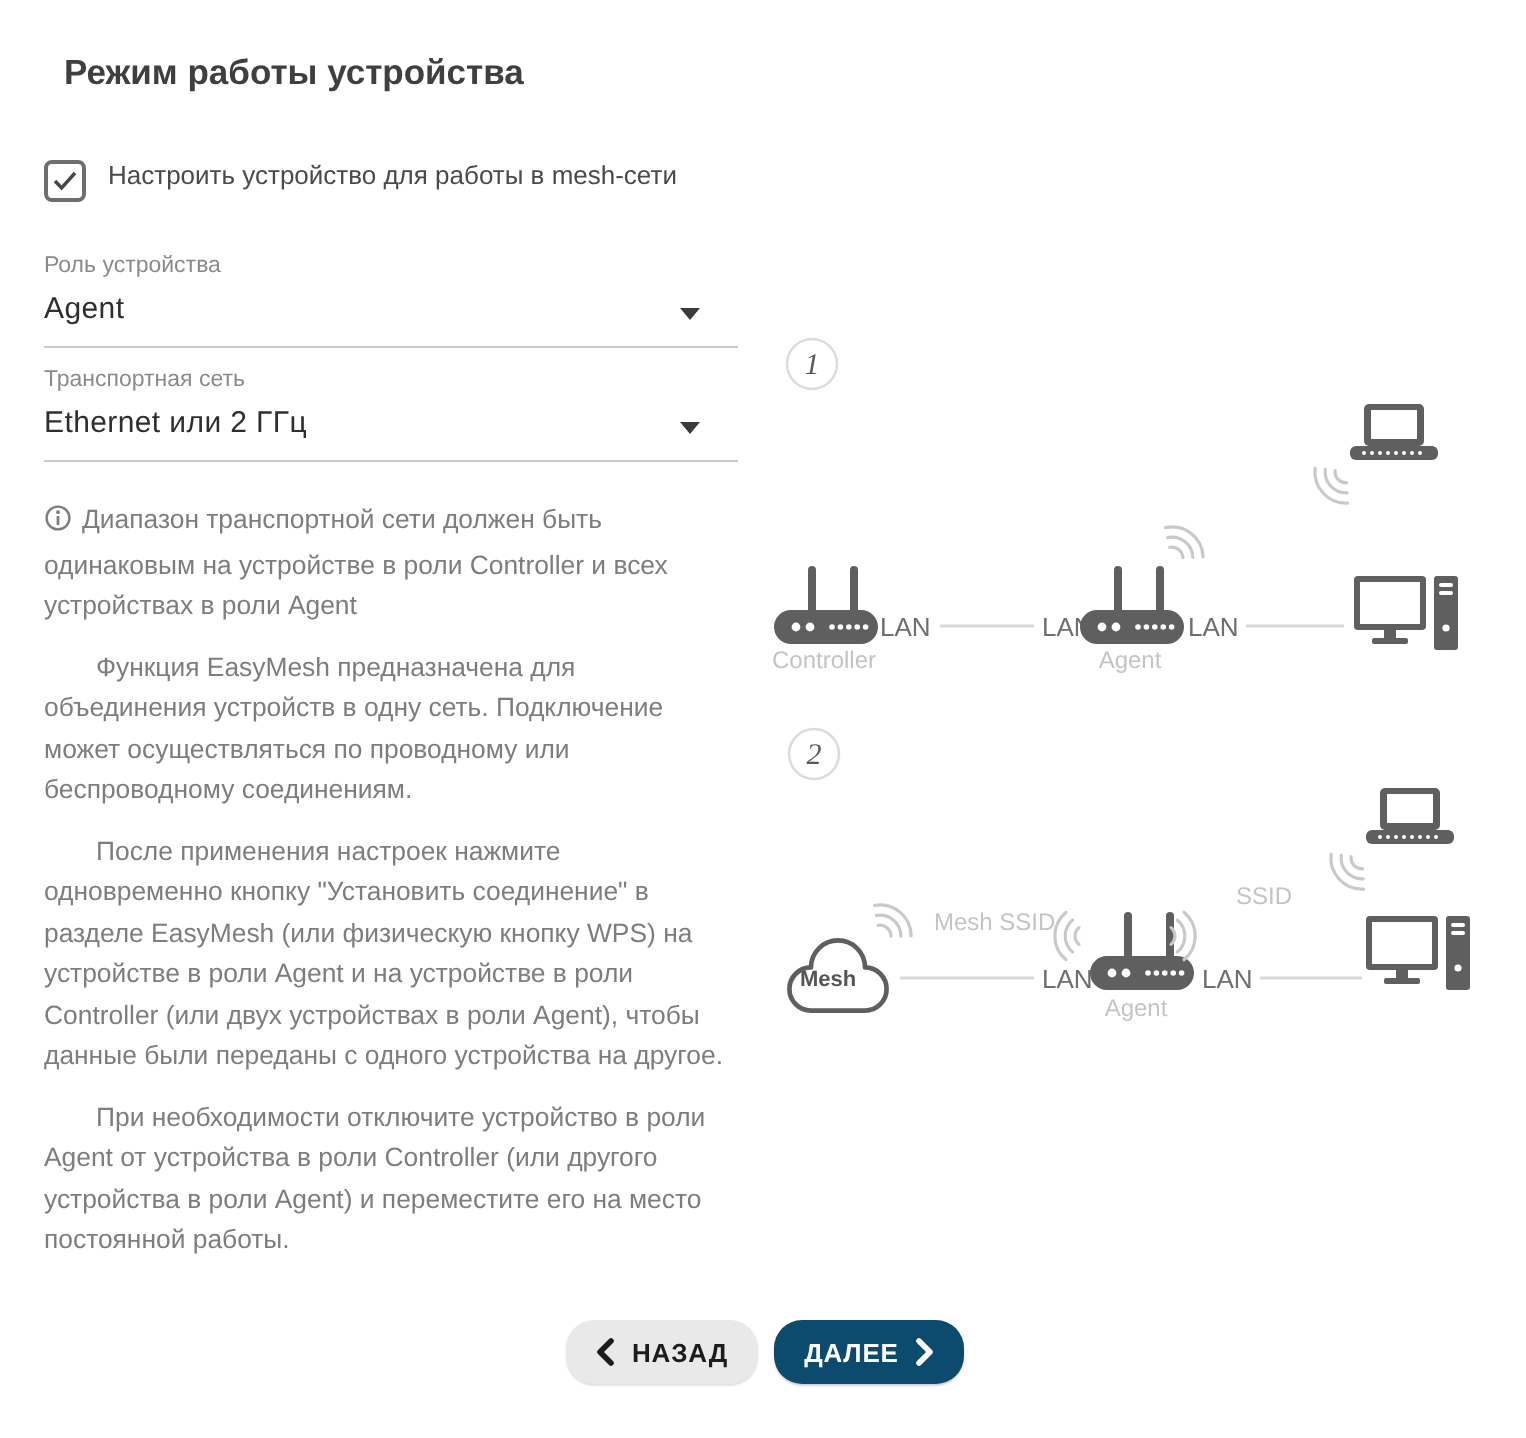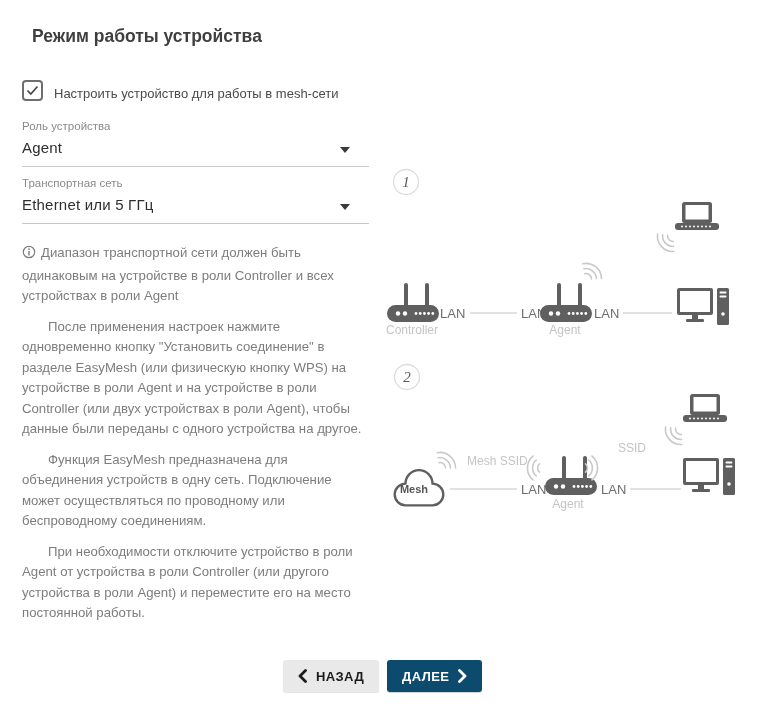--- a/index.html
+++ b/index.html
@@ -11,21 +11,21 @@
     overflow:hidden;
     color:#3d3d3d;
   }
   .page-title {
     position:absolute; left:32px; top:26px;
     font-size:17.5px; font-weight:700; color:#3f3f3f;
   }
   .left-col { position:absolute; left:22px; top:80px; width:347px; }
 
   
-  .chk-row { display:flex; align-items:flex-end; margin-bottom:19px; cursor:pointer; }
+  .chk-row { display:flex; align-items:flex-start; margin-bottom:26px; cursor:pointer; }
   .chk-box {
     width:21px; height:21px; border:2px solid #6e6e6e; border-radius:4px;
     display:flex; align-items:center; justify-content:center; flex:0 0 auto;
     background:#fff;
   }
   .chk-label { margin-left:11px; font-size:13px; color:#4a4a4a; }
 
   
   .field { margin-top:10px; }
   .field-label { font-size:11.5px; color:#8a8a8a; margin-bottom:7px; }
@@ -60,21 +60,21 @@
   .dev-fill { fill:#5f5f5f; }
   .lan-label { font-size:13px; fill:#6e6e6e; }
   .soft-label { font-size:12px; fill:#c4c4c4; }
   .cloud-label { font-size:11px; font-weight:bold; fill:#555; }
   .wire { stroke:#d9d9d9; stroke-width:1.5; }
   .wave { stroke:#c9c9c9; stroke-width:1.6; fill:none; stroke-linecap:round; }
 
   
   .btn-row { position:absolute; left:283px; top:660px; display:flex; gap:8px; }
   .btn {
-    height:32px; border:none; border-radius:3px; cursor:pointer;
+    height:32px; border:none; border-radius:14px; cursor:pointer;
     display:flex; align-items:center; justify-content:center; gap:9px;
     font-family:"Liberation Sans", sans-serif;
     font-size:13px; font-weight:bold; letter-spacing:.4px;
     padding:0 15px;
   }
   .btn-back { background:#e9e9e9; color:#1c1c1c; min-width:95px; box-shadow:0 1px 1px rgba(0,0,0,.12); }
   .btn-next { background:#0c4a6e; color:#ffffff; min-width:93px; box-shadow:0 1px 1px rgba(0,0,0,.18); }
   .btn svg { display:block; }
 </style>
 </head>
@@ -143,33 +143,33 @@
     <div class="field-label">Роль устройства</div>
     <div class="select-box">
       <span class="select-value">Agent</span>
       <span class="caret"></span>
     </div>
   </div>
 
   <div class="field">
     <div class="field-label">Транспортная сеть</div>
     <div class="select-box">
-      <span class="select-value">Ethernet или 5 ГГц</span>
+      <span class="select-value">Ethernet или 2 ГГц</span>
       <span class="caret"></span>
     </div>
   </div>
 
   <div class="info-block">
     <p class="note"><span class="info-icon"><svg width="14" height="14" viewBox="0 0 14 14">
             <circle cx="7" cy="7" r="5.7" fill="none" stroke="#7d7d7d" stroke-width="1.2"></circle>
             <circle cx="7" cy="4.1" r="0.95" fill="#7d7d7d"></circle>
             <rect x="6.3" y="6" width="1.4" height="4.5" fill="#7d7d7d"></rect>
           </svg></span><span>Диапазон транспортной сети должен быть одинаковым на устройстве в роли Controller и всех устройствах в роли Agent</span></p>
+    <p class="para">Функция EasyMesh предназначена для объединения устройств в одну сеть. Подключение может осуществляться по проводному или беспроводному соединениям.</p>
     <p class="para">После применения настроек нажмите одновременно кнопку "Установить соединение" в разделе EasyMesh (или физическую кнопку WPS) на устройстве в роли Agent и на устройстве в роли Controller (или двух устройствах в роли Agent), чтобы данные были переданы с одного устройства на другое.</p>
-    <p class="para">Функция EasyMesh предназначена для объединения устройств в одну сеть. Подключение может осуществляться по проводному или беспроводному соединениям.</p>
     <p class="para">При необходимости отключите устройство в роли Agent от устройства в роли Controller (или другого устройства в роли Agent) и переместите его на место постоянной работы.</p>
   </div>
 </div>
 
 <svg id="diagram1" class="diagram" width="378" height="196" viewBox="0 0 378 196">
   <g>
     <circle class="badge-circle" cx="22" cy="20" r="12.5"></circle>
     <text class="badge-num" x="22" y="25" text-anchor="middle">1</text>
   </g>
 

